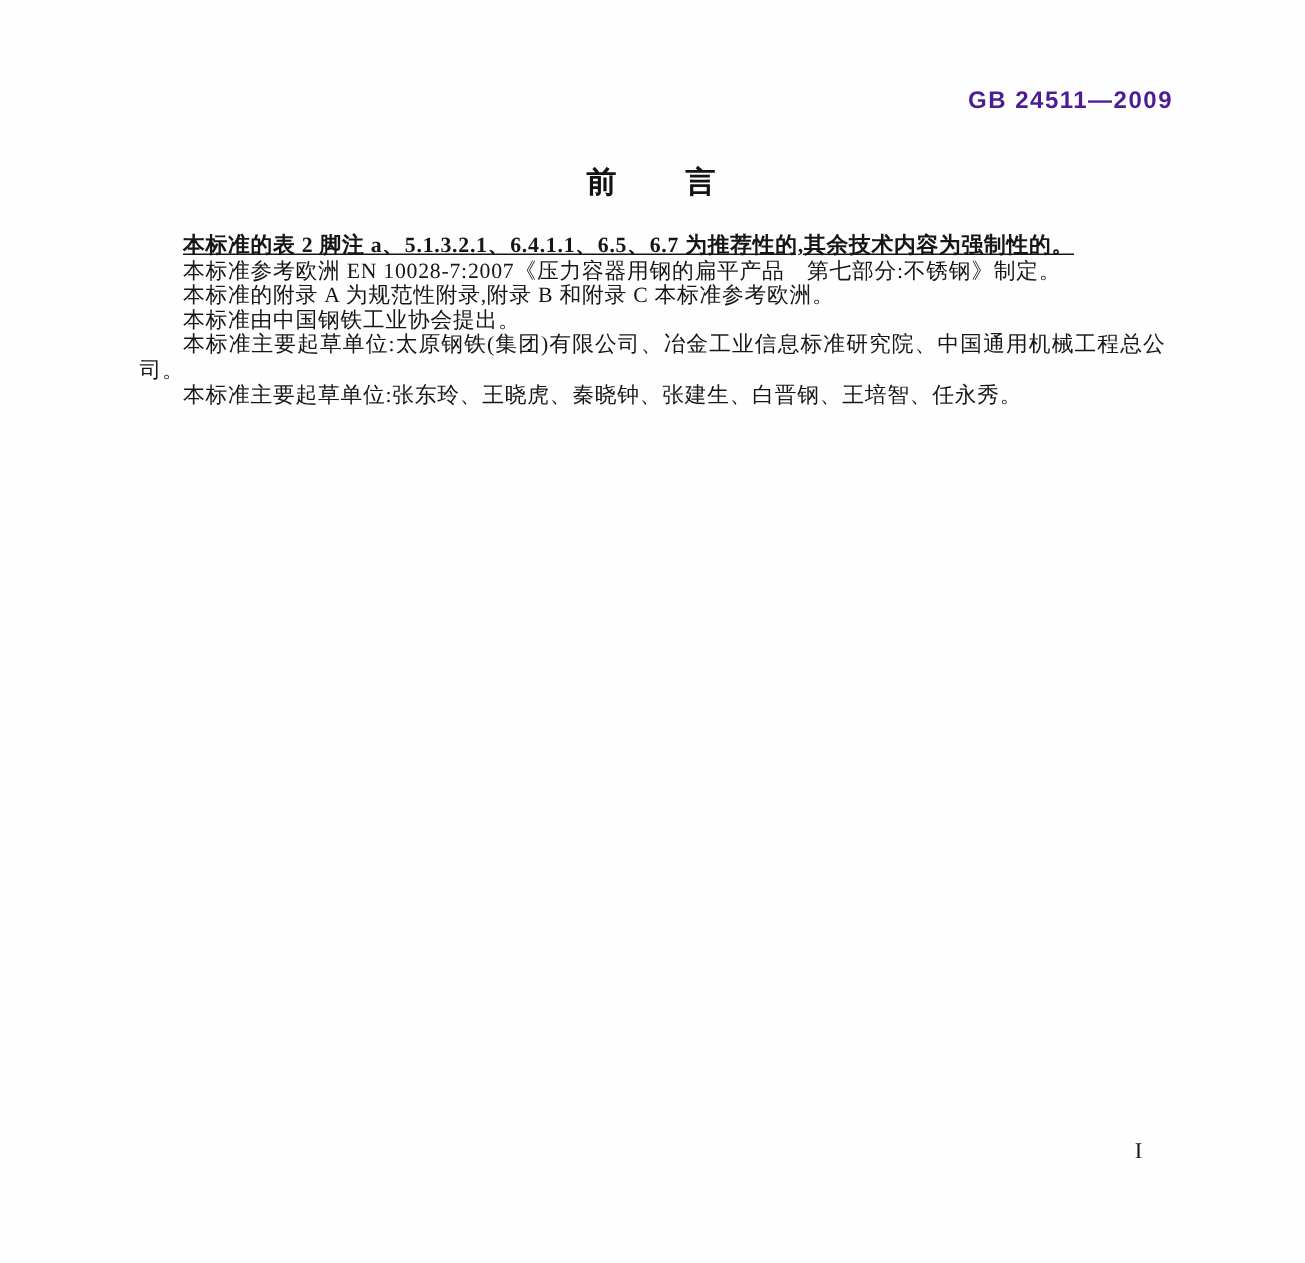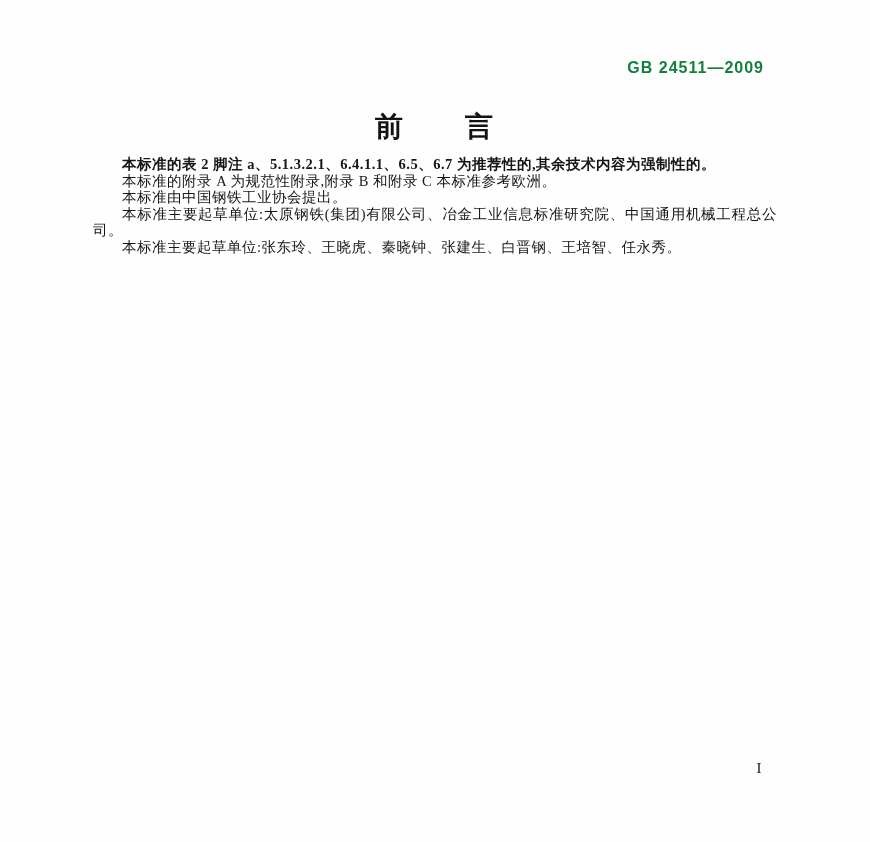--- a/index.html
+++ b/index.html
@@ -12,58 +12,59 @@
     width: 870px;
     height: 842px;
     background: #fefefe;
     color: #161616;
     font-family: "Liberation Serif", "DejaVu Serif", serif;
     overflow: hidden;
   }
   .std-number {
     position: absolute;
     top: 59px;
-    right: 106px;
+    right: 88px;
     font-family: "Liberation Sans", "DejaVu Sans", sans-serif;
     font-weight: 700;
     font-size: 16px;
     letter-spacing: 1px;
-    color: #15803d;
+    color: #4c1d95;
     white-space: nowrap;
   }
   .doc-title {
     position: absolute;
     top: 108px;
     left: 0;
     width: 100%;
     margin: 0;
     text-align: center;
     font-family: "Liberation Sans", "DejaVu Sans", sans-serif;
     font-weight: 700;
-    font-size: 28px;
+    font-size: 20px;
     letter-spacing: 2px;
     color: #121212;
   }
   .body-block {
     position: absolute;
     top: 156px;
     left: 93px;
     width: 684px;
     font-size: 14.5px;
     line-height: 16.6px;
     letter-spacing: 0.5px;
     text-align: justify;
     color: #161616;
   }
   .para {
     margin: 0;
     text-indent: 2em;
   }
   .para.emphasis {
     font-weight: 700;
+    text-decoration: underline;
   }
   .page-num {
     position: absolute;
     top: 760px;
     left: 746px;
     width: 26px;
     text-align: center;
     font-size: 15px;
     font-family: "Liberation Serif", "DejaVu Serif", serif;
     color: #161616;
@@ -73,20 +74,21 @@
 <body>
 
 <div class="page">
 
   <div class="std-number">GB 24511—2009</div>
 
   <h1 class="doc-title">前　　言</h1>
 
   <div class="body-block">
     <p class="para emphasis">本标准的表 2 脚注 a、5.1.3.2.1、6.4.1.1、6.5、6.7 为推荐性的,其余技术内容为强制性的。</p>
+    <p class="para">本标准参考欧洲 EN 10028-7:2007《压力容器用钢的扁平产品　第七部分:不锈钢》制定。</p>
     <p class="para">本标准的附录 A 为规范性附录,附录 B 和附录 C 本标准参考欧洲。</p>
     <p class="para">本标准由中国钢铁工业协会提出。</p>
     <p class="para">本标准主要起草单位:太原钢铁(集团)有限公司、冶金工业信息标准研究院、中国通用机械工程总公司。</p>
     <p class="para">本标准主要起草单位:张东玲、王晓虎、秦晓钟、张建生、白晋钢、王培智、任永秀。</p>
   </div>
 
   <div class="page-num">I</div>
 
 </div>
 

